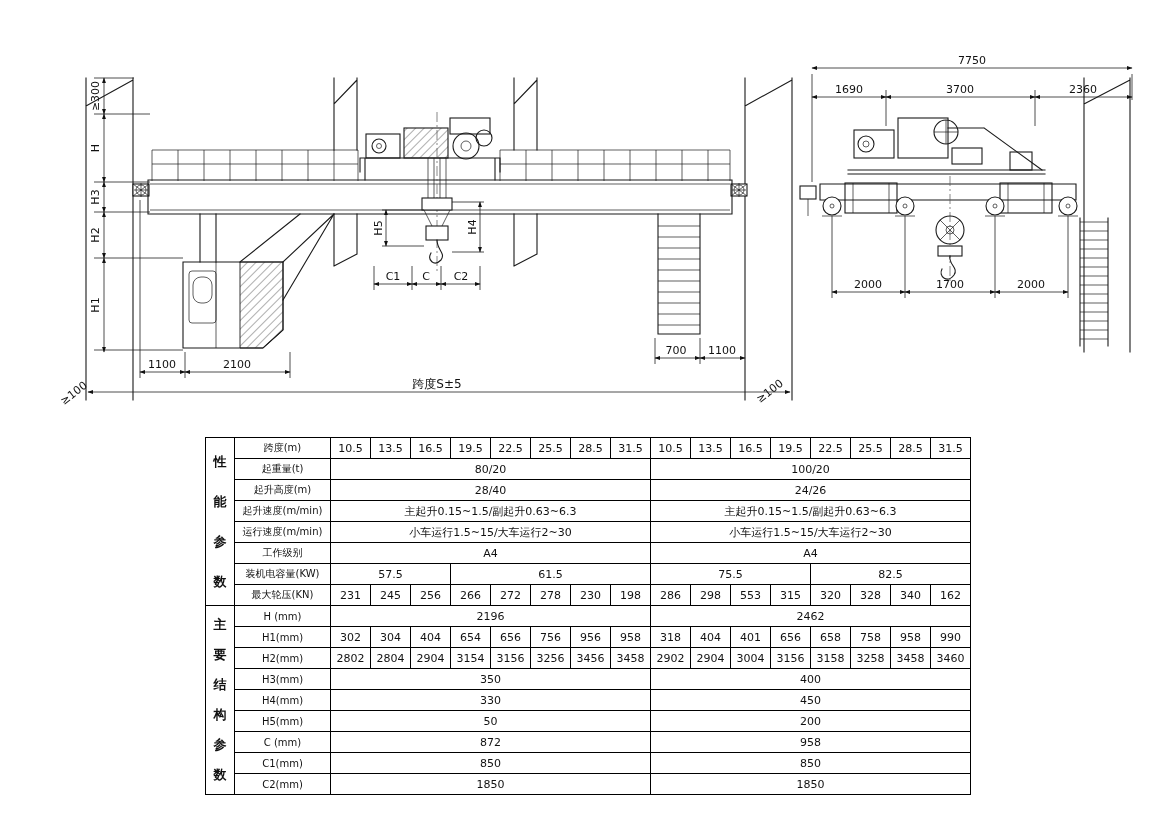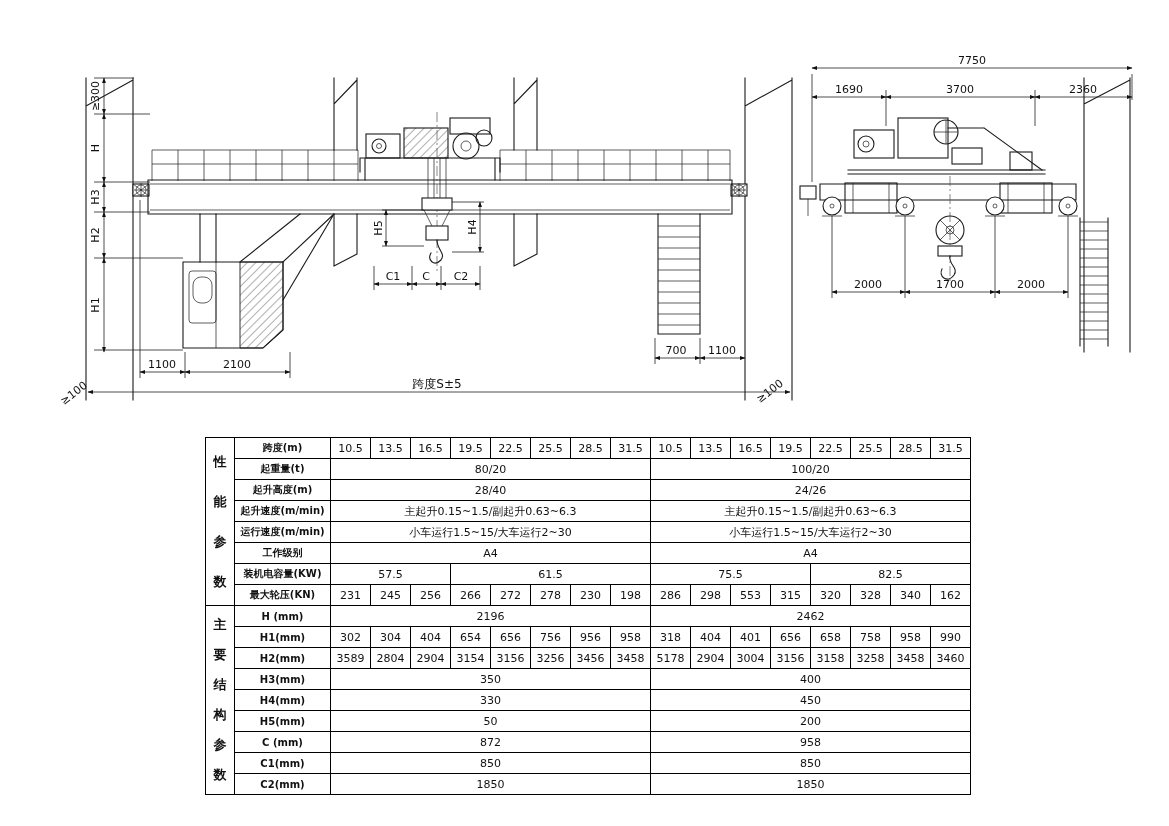--- a/index.html
+++ b/index.html
@@ -10,21 +10,21 @@
   svg .sf{stroke:#1b1b1b;stroke-width:1.1;fill:#fff;}
   svg .thin{stroke:#1b1b1b;stroke-width:0.7;fill:none;}
   svg .d{stroke:#222;stroke-width:0.8;fill:none;}
   svg .cl{stroke:#555;stroke-width:0.7;fill:none;stroke-dasharray:10 3 2 3;}
   svg text{font-family:"DejaVu Sans","Liberation Sans",sans-serif;font-size:11px;fill:#111;}
   svg text.big{font-size:12px;}
   
   .spec-table{position:absolute;left:205px;top:437px;border-collapse:collapse;table-layout:fixed;}
   .spec-table td{border:1px solid #000;height:20px;text-align:center;vertical-align:middle;
                  font-size:11px;white-space:nowrap;padding:0 1px;overflow:hidden;}
-  .spec-table td.row-header{font-size:10px;font-weight:bold;}
+  .spec-table td.row-header{font-size:10px;font-weight:normal;}
   .spec-table td.group-cell{width:28px;padding:0;}
   .group-inner{display:flex;flex-direction:column;justify-content:space-around;align-items:center;
                font-size:13px;font-weight:bold;}
 </style>
 </head>
 <body>
 
 <div class="page">
 
   <div class="drawing-wrap">
@@ -362,29 +362,29 @@
           <td>404</td>
           <td>401</td>
           <td>656</td>
           <td>658</td>
           <td>758</td>
           <td>958</td>
           <td>990</td>
         </tr>
         <tr>
           <td class="row-header">H2(mm)</td>
-          <td>3589</td>
+          <td>2802</td>
           <td>2804</td>
           <td>2904</td>
           <td>3154</td>
           <td>3156</td>
           <td>3256</td>
           <td>3456</td>
           <td>3458</td>
-          <td>5178</td>
+          <td>2902</td>
           <td>2904</td>
           <td>3004</td>
           <td>3156</td>
           <td>3158</td>
           <td>3258</td>
           <td>3458</td>
           <td>3460</td>
         </tr>
         <tr>
           <td class="row-header">H3(mm)</td>

